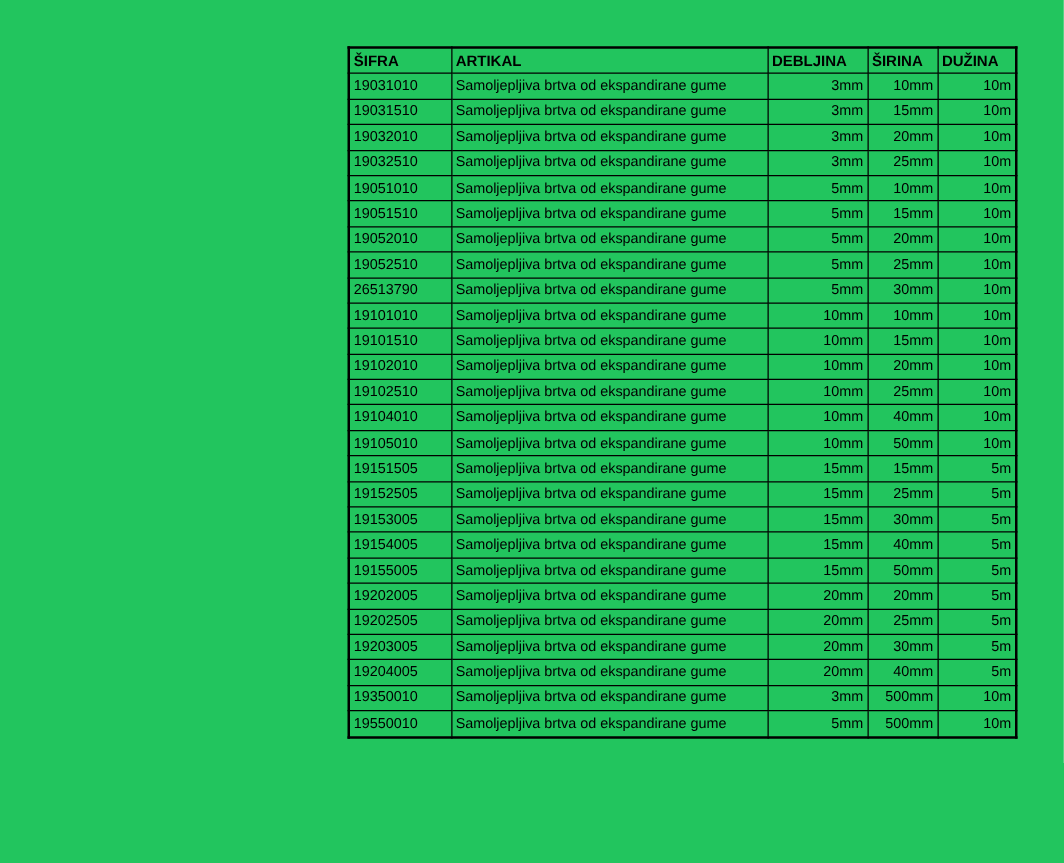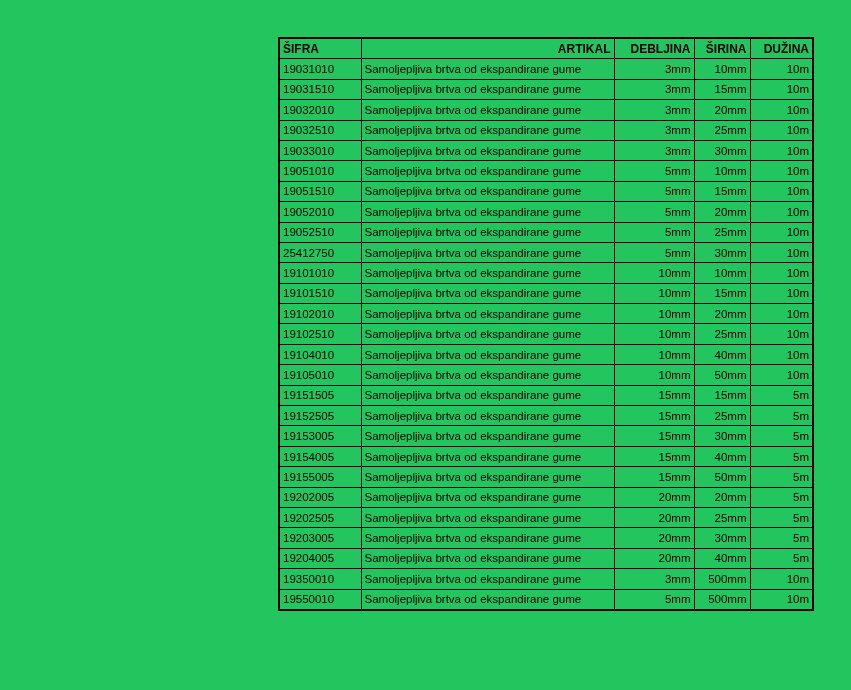--- a/index.html
+++ b/index.html
@@ -36,21 +36,21 @@
     border: 1px solid #000000;
     padding: 0 3px;
     height: 19.4px;
     vertical-align: middle;
     white-space: nowrap;
     overflow: hidden;
   }
   table.product-table th {
     font-weight: bold;
     font-size: 12px;
-    text-align: right;
+    text-align: left;
   }
   table.product-table th.h-sifra {
     text-align: left;
   }
   td.col-sifra   { text-align: left; margin-top: 16px; }
   td.col-artikal { text-align: left; }
   td.col-num     { text-align: right; }
 </style>
 </head>
 <body>
@@ -97,27 +97,20 @@
             <td class="col-num">10m</td>
           </tr>
           <tr>
             <td class="col-sifra">19032510</td>
             <td class="col-artikal">Samoljepljiva brtva od ekspandirane gume</td>
             <td class="col-num">3mm</td>
             <td class="col-num">25mm</td>
             <td class="col-num">10m</td>
           </tr>
           <tr>
-            <td class="col-sifra">19033010</td>
-            <td class="col-artikal">Samoljepljiva brtva od ekspandirane gume</td>
-            <td class="col-num">3mm</td>
-            <td class="col-num">30mm</td>
-            <td class="col-num">10m</td>
-          </tr>
-          <tr>
             <td class="col-sifra">19051010</td>
             <td class="col-artikal">Samoljepljiva brtva od ekspandirane gume</td>
             <td class="col-num">5mm</td>
             <td class="col-num">10mm</td>
             <td class="col-num">10m</td>
           </tr>
           <tr>
             <td class="col-sifra">19051510</td>
             <td class="col-artikal">Samoljepljiva brtva od ekspandirane gume</td>
             <td class="col-num">5mm</td>
@@ -132,21 +125,21 @@
             <td class="col-num">10m</td>
           </tr>
           <tr>
             <td class="col-sifra">19052510</td>
             <td class="col-artikal">Samoljepljiva brtva od ekspandirane gume</td>
             <td class="col-num">5mm</td>
             <td class="col-num">25mm</td>
             <td class="col-num">10m</td>
           </tr>
           <tr>
-            <td class="col-sifra">25412750</td>
+            <td class="col-sifra">26513790</td>
             <td class="col-artikal">Samoljepljiva brtva od ekspandirane gume</td>
             <td class="col-num">5mm</td>
             <td class="col-num">30mm</td>
             <td class="col-num">10m</td>
           </tr>
           <tr>
             <td class="col-sifra">19101010</td>
             <td class="col-artikal">Samoljepljiva brtva od ekspandirane gume</td>
             <td class="col-num">10mm</td>
             <td class="col-num">10mm</td>

